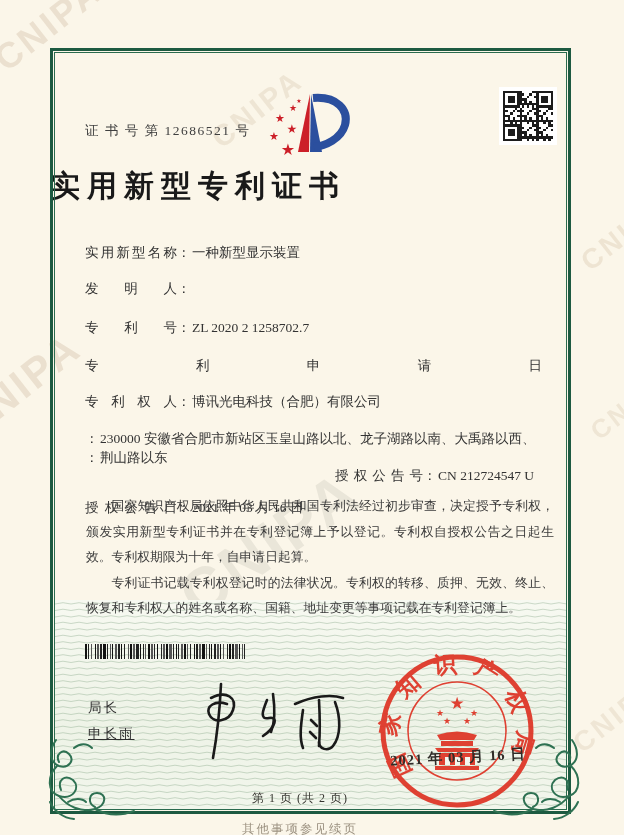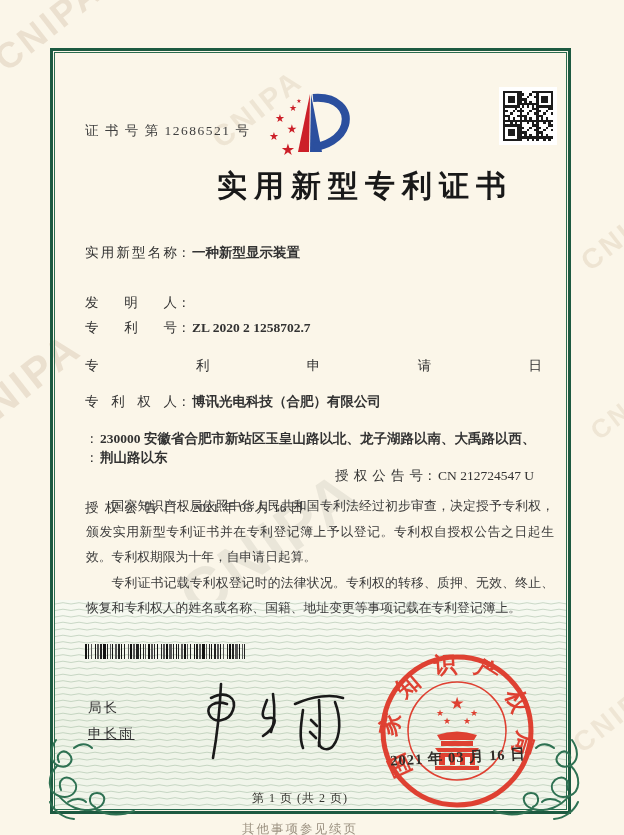--- a/index.html
+++ b/index.html
@@ -32,29 +32,29 @@
   .flourish{position:absolute;z-index:4;}
   .flourish-left{left:44px;top:736px;}
   .flourish-right{left:492px;top:736px;}
   
   .certno{position:absolute;left:85px;top:122px;font-size:13.5px;letter-spacing:1.5px;
           color:#3f3f3f;z-index:2;}
   .logo{position:absolute;left:253px;top:90px;z-index:2;}
   .qrbox{position:absolute;left:499px;top:87px;width:58px;height:58px;background:#fff;z-index:2;}
   .qrbox svg{position:absolute;left:4px;top:4px;}
   #qr-modules rect{fill:#1c1c1c;}
-  .title{position:absolute;left:50px;top:166px;width:463px;text-align:right;
+  .title{position:absolute;left:50px;top:166px;width:463px;text-align:left;
          font-size:30px;font-weight:bold;letter-spacing:7px;color:#191919;z-index:2;}
   
   .frow{position:absolute;left:85px;width:457px;display:flex;font-size:13.5px;
         color:#333;z-index:2;line-height:19px;}
   .flabel{flex:0 0 92px;text-align:justify;text-align-last:justify;}
   .fcolon{flex:0 0 15px;}
-  .fvalue{flex:1;font-weight:bold;}
-  .r1{top:243px;align-items:flex-end;}.r2{top:293px;}.r3{top:318px;}.r4{top:356px;flex-direction:column;}
+  .fvalue{flex:1;}
+  .r1{top:243px;align-items:flex-end;}.r2{top:279px;}.r3{top:318px;}.r4{top:356px;flex-direction:column;}
   .r5{top:392px;}.r6{top:429px;}.r7{top:466px;}
   .gcell1{display:flex;flex:0 0 250px;margin-top:32px;}
   .gcell2{display:flex;flex:1;}
   .gcell2 .flabel{flex:0 0 88px;}
   
   .bodytext{position:absolute;left:86px;top:494px;width:468px;font-size:12.8px;
             line-height:25.5px;color:#3a3a3a;text-align:justify;z-index:2;}
   .bodytext p{margin:0;text-indent:2em;}
   
   .barcode{position:absolute;left:85px;top:644px;z-index:2;}

